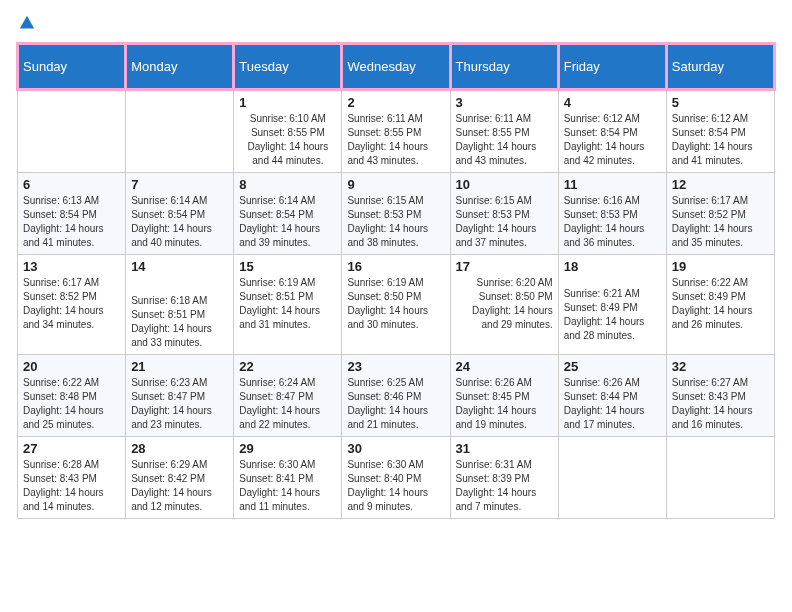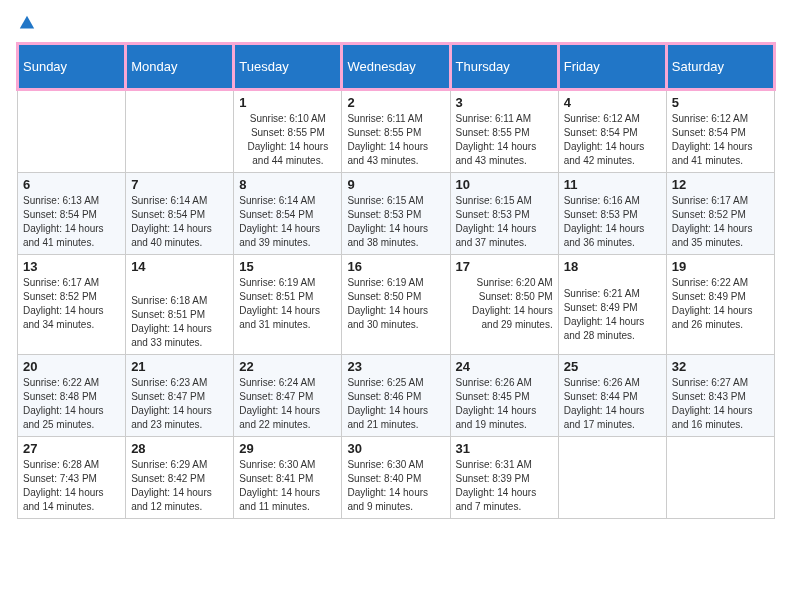--- a/index.html
+++ b/index.html
@@ -286,21 +286,21 @@
           <span class="day-number">32</span>
           <div class="cell-info" style="white-space: pre-line;">Sunrise: 6:27 AM
 Sunset: 8:43 PM
 Daylight: 14 hours and 16 minutes.</div>
         </td>
       </tr>
       <tr>
         <td>
           <span class="day-number">27</span>
           <div class="cell-info" style="white-space: pre-line;">Sunrise: 6:28 AM
-Sunset: 7:43 PM
+Sunset: 8:43 PM
 Daylight: 14 hours and 14 minutes.</div>
         </td>
         <td>
           <span class="day-number">28</span>
           <div class="cell-info" style="white-space: pre-line;">Sunrise: 6:29 AM
 Sunset: 8:42 PM
 Daylight: 14 hours and 12 minutes.</div>
         </td>
         <td>
           <span class="day-number">29</span>

